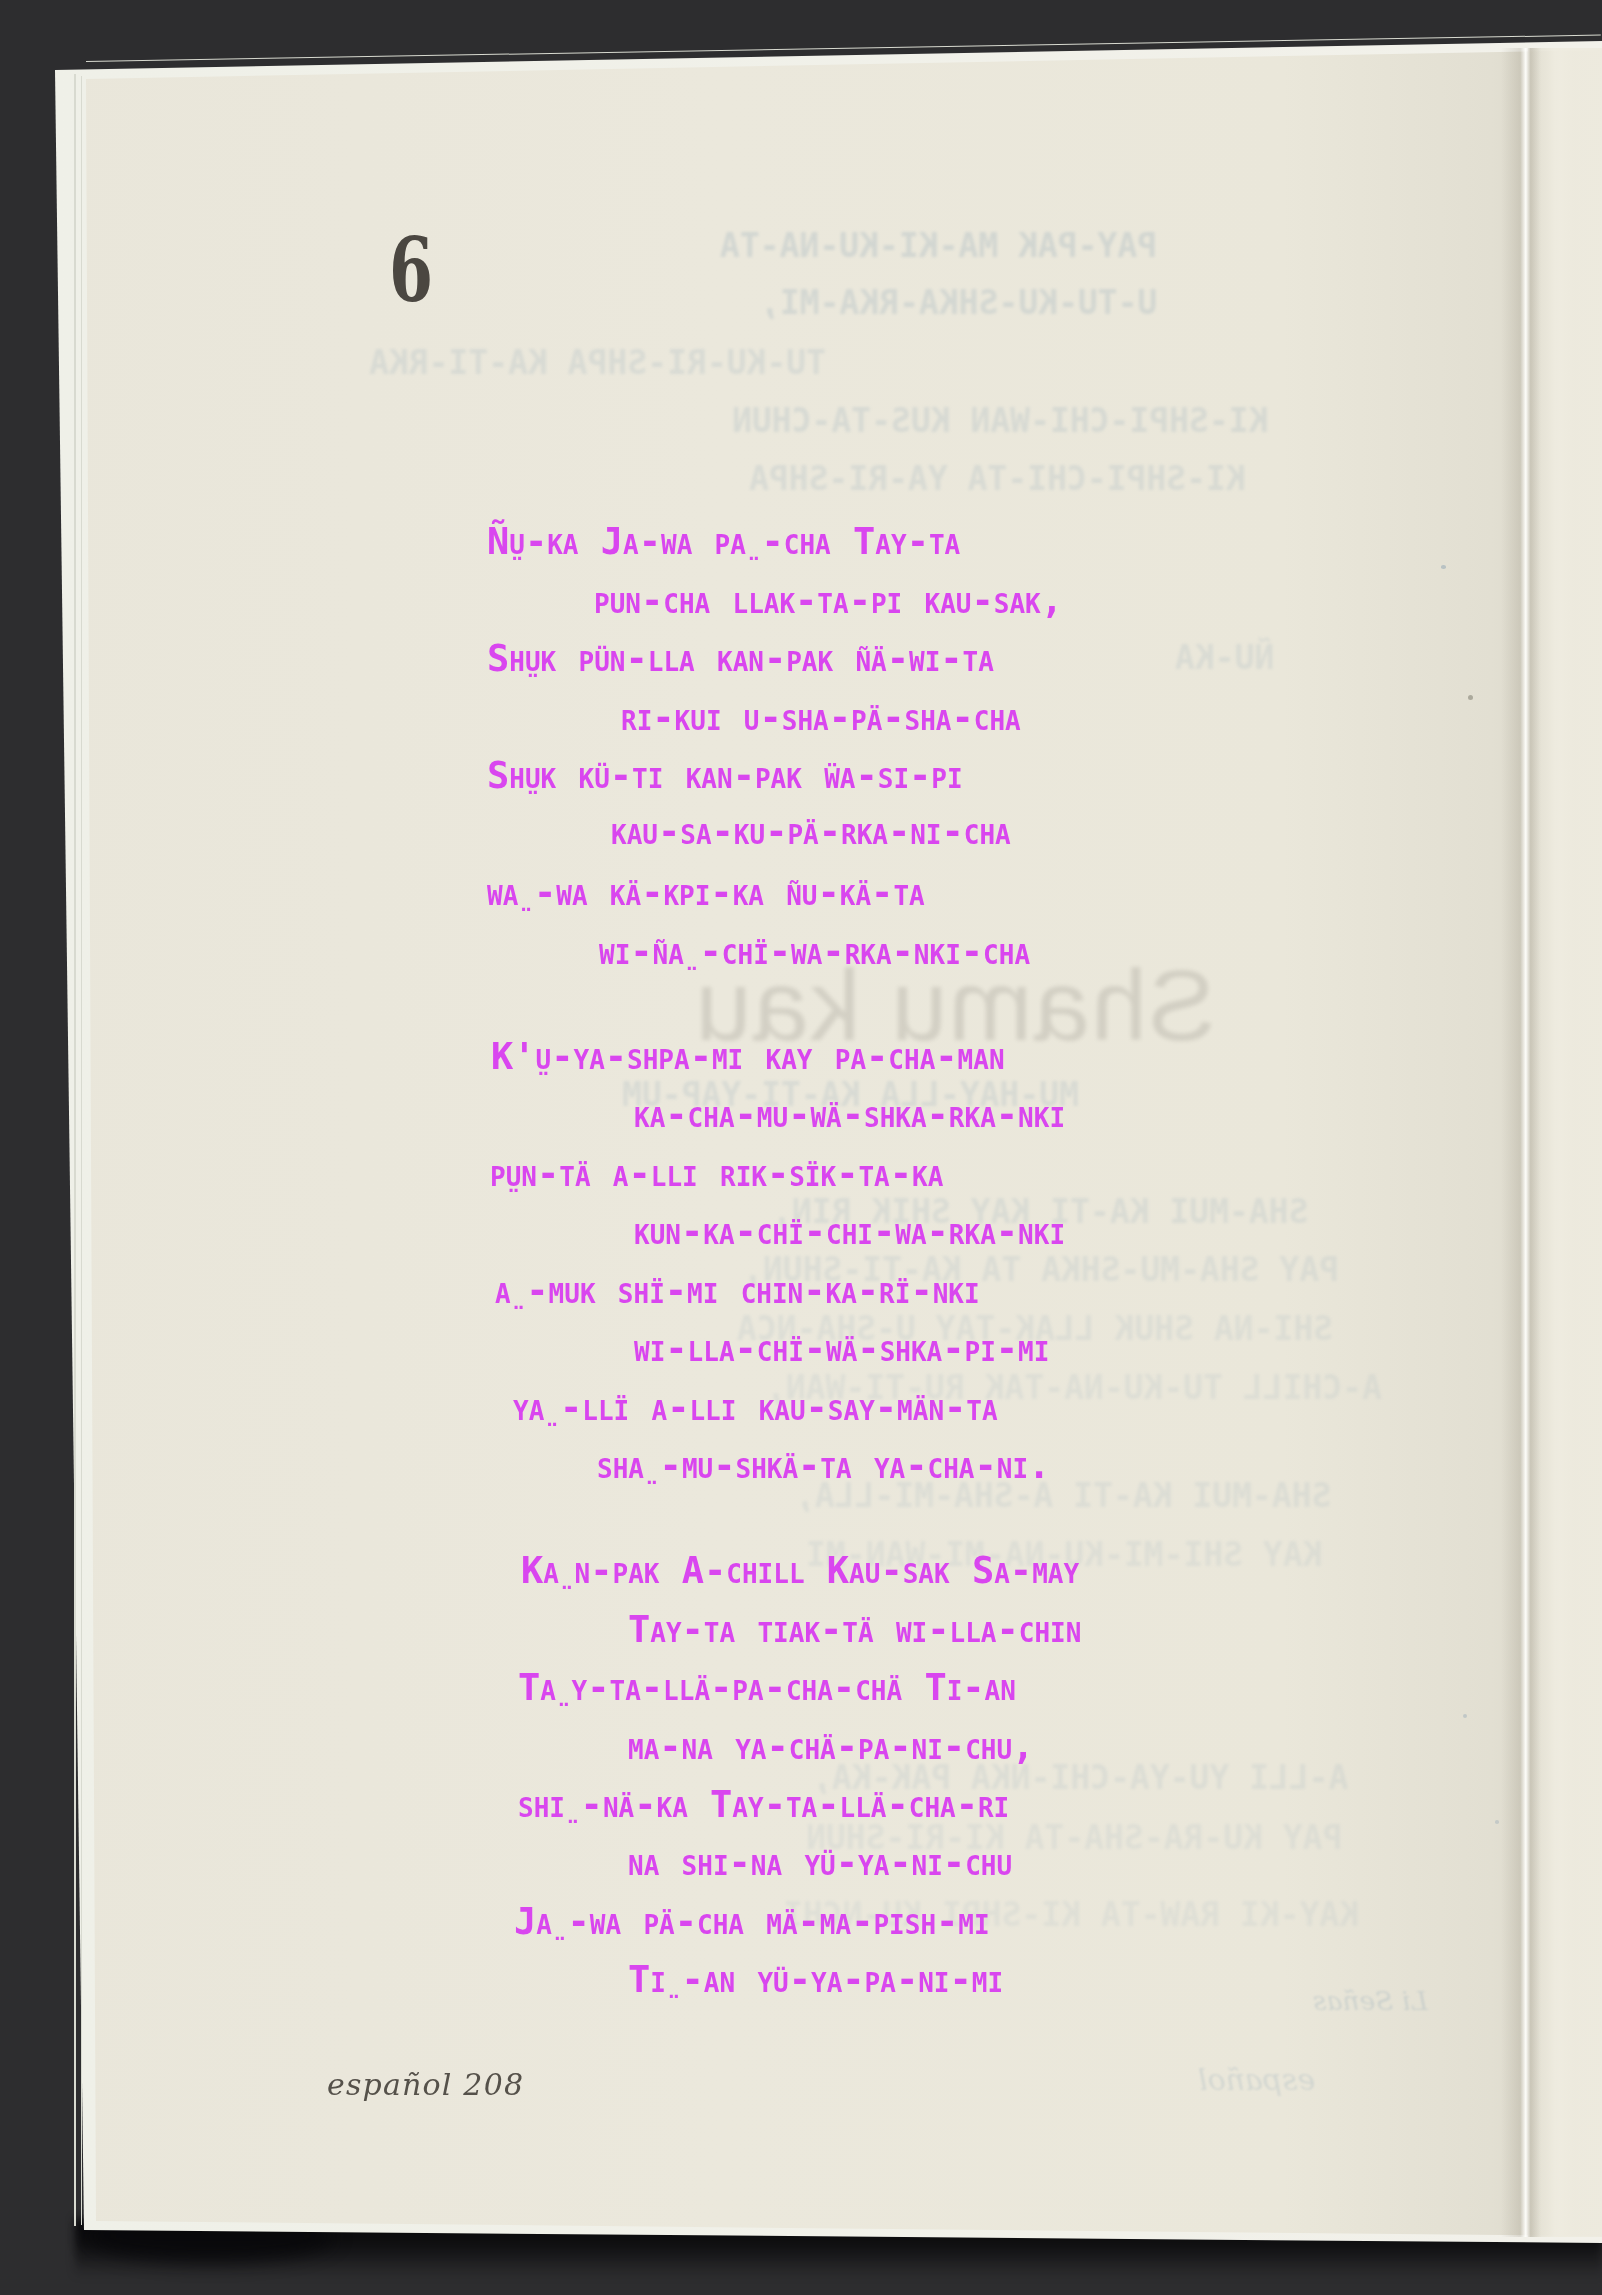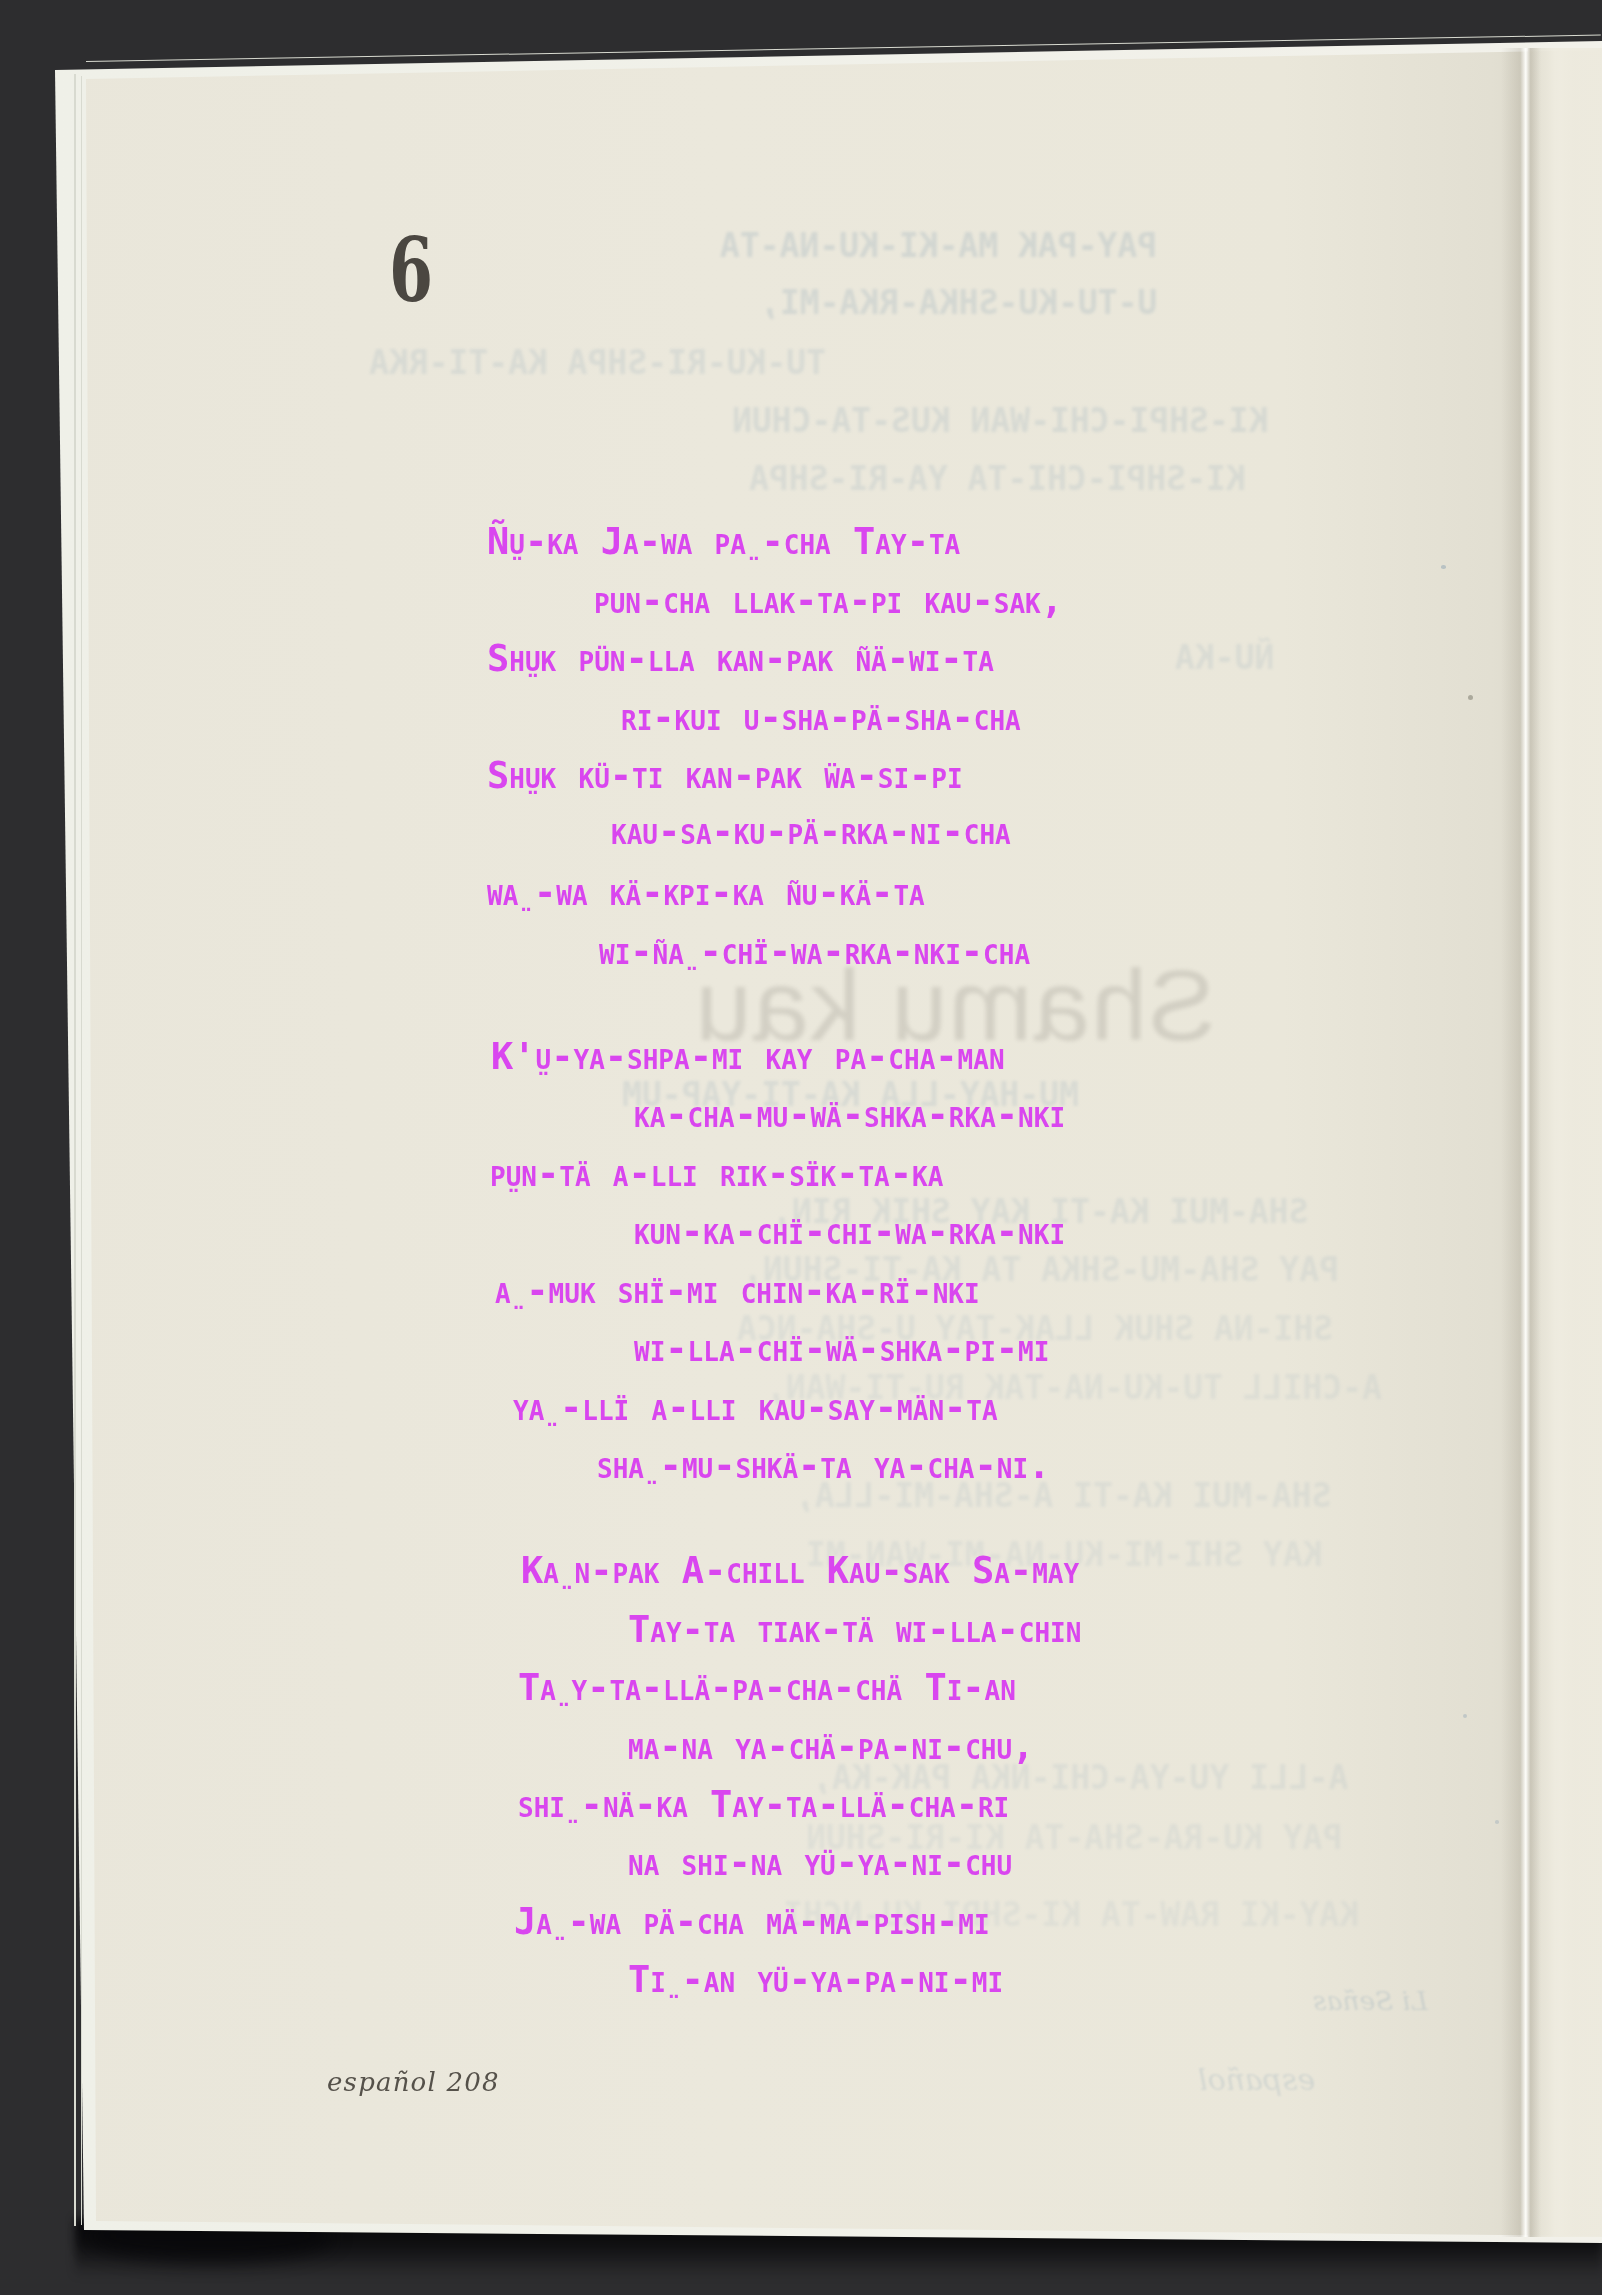--- a/index.html
+++ b/index.html
@@ -37,21 +37,21 @@
       color:#4b4741;transform:scaleX(.72);transform-origin:left top;}
   .title{position:absolute;left:403px;width:864px;text-align:center;
       font-family:"Liberation Sans","DejaVu Sans",sans-serif;font-weight:400;
       color:#5b5750;letter-spacing:0.6px;}
   .title-1{top:295px;font-size:90px;line-height:92px;}
   .title-2{top:396px;font-size:90px;line-height:92px;}
   .lyric-line{position:absolute;font-family:"DejaVu Sans Mono",monospace;
       font-weight:700;font-variant:small-caps;font-size:37px;line-height:41px;
       color:#d946ef;white-space:nowrap;}
   .footer{position:absolute;left:327px;top:2067px;
-      font-family:"DejaVu Serif",serif;font-style:italic;font-size:26px;
+      font-family:"DejaVu Serif",serif;font-style:italic;font-size:30px;
       color:#55514a;letter-spacing:1.2px;}
   .speck{position:absolute;border-radius:50%;}
   .s1{left:1441px;top:565px;width:4.6px;height:3.5px;background:#8ea3b4;opacity:.5;}
   .s2{left:1468px;top:695px;width:5.2px;height:5.2px;background:#7d7b70;opacity:.55;}
   .s3{left:1463px;top:1714px;width:4px;height:4px;background:#8ea3b4;opacity:.4;}
   .s4{left:1495px;top:1820px;width:3.5px;height:3.5px;background:#8ea3b4;opacity:.35;}
 </style>
 </head>
 <body>
 

